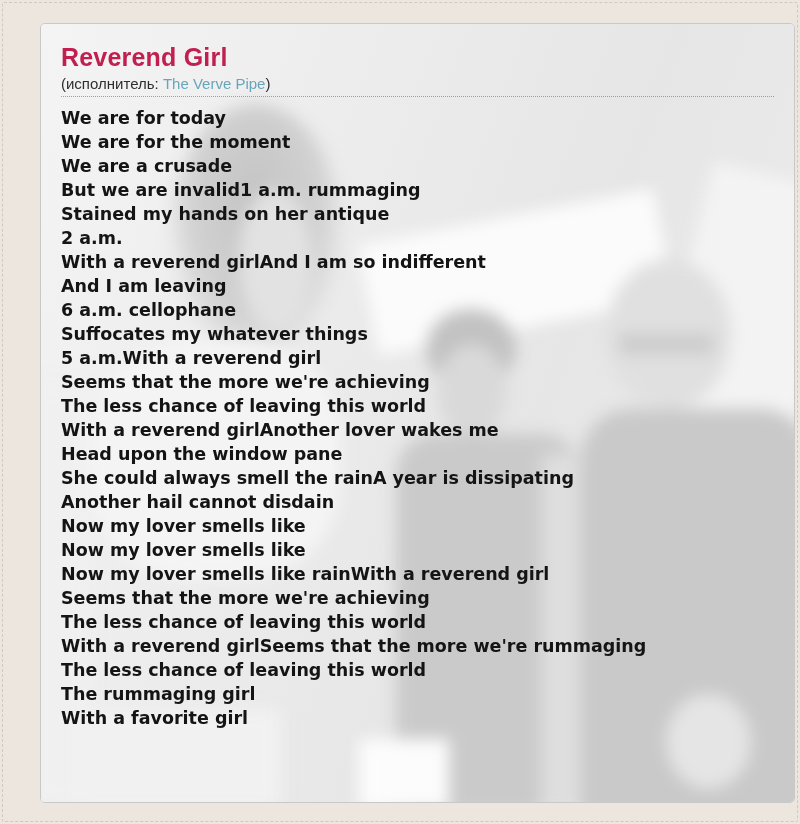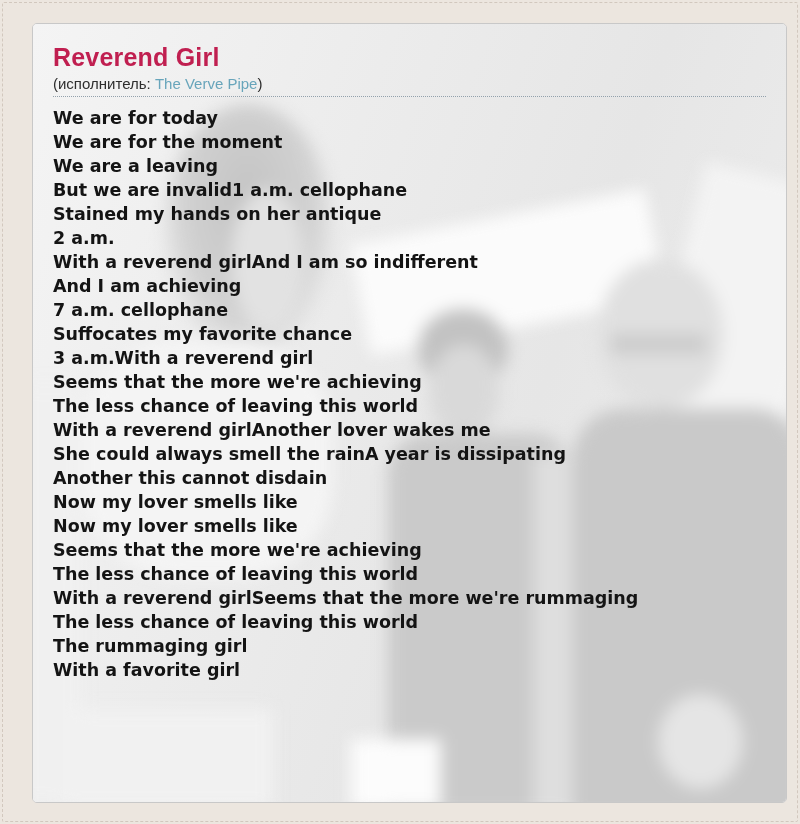--- a/index.html
+++ b/index.html
@@ -16,21 +16,21 @@
     background-position: 0 0, 2px 2px;
   }
   .page-dashed-border {
     position: absolute; inset: 2px;
     border: 1px dashed #d2c8be;
     border-radius: 2px;
     pointer-events: none;
   }
   .panel {
     position: absolute;
-    left: 32px; top: 23px;
+    left: 40px; top: 23px;
     width: 755px; height: 780px;
     background: #f2f2f2;
     border: 1px solid #c8c8c8;
     border-radius: 5px;
     overflow: hidden;
     box-sizing: border-box;
   }
   
   .photo {
     position: absolute; inset: 0;
@@ -121,36 +121,38 @@
     </div>
   </div>
 
   <div class="content">
     <h1 class="song-title">Reverend Girl</h1>
     <div class="subtitle"><span>(исполнитель: </span><a class="artist-link">The Verve Pipe</a><span>)</span></div>
     <hr class="separator">
     <div class="lyrics">
         <div class="lyric-line">We are for today</div>
         <div class="lyric-line">We are for the moment</div>
-        <div class="lyric-line">We are a leaving</div>
-        <div class="lyric-line">But we are invalid1 a.m. cellophane</div>
+        <div class="lyric-line">We are a crusade</div>
+        <div class="lyric-line">But we are invalid1 a.m. rummaging</div>
         <div class="lyric-line">Stained my hands on her antique</div>
         <div class="lyric-line">2 a.m.</div>
         <div class="lyric-line">With a reverend girlAnd I am so indifferent</div>
-        <div class="lyric-line">And I am achieving</div>
-        <div class="lyric-line">7 a.m. cellophane</div>
-        <div class="lyric-line">Suffocates my favorite chance</div>
-        <div class="lyric-line">3 a.m.With a reverend girl</div>
+        <div class="lyric-line">And I am leaving</div>
+        <div class="lyric-line">6 a.m. cellophane</div>
+        <div class="lyric-line">Suffocates my whatever things</div>
+        <div class="lyric-line">5 a.m.With a reverend girl</div>
         <div class="lyric-line">Seems that the more we're achieving</div>
         <div class="lyric-line">The less chance of leaving this world</div>
         <div class="lyric-line">With a reverend girlAnother lover wakes me</div>
+        <div class="lyric-line">Head upon the window pane</div>
         <div class="lyric-line">She could always smell the rainA year is dissipating</div>
-        <div class="lyric-line">Another this cannot disdain</div>
+        <div class="lyric-line">Another hail cannot disdain</div>
         <div class="lyric-line">Now my lover smells like</div>
         <div class="lyric-line">Now my lover smells like</div>
+        <div class="lyric-line">Now my lover smells like rainWith a reverend girl</div>
         <div class="lyric-line">Seems that the more we're achieving</div>
         <div class="lyric-line">The less chance of leaving this world</div>
         <div class="lyric-line">With a reverend girlSeems that the more we're rummaging</div>
         <div class="lyric-line">The less chance of leaving this world</div>
         <div class="lyric-line">The rummaging girl</div>
         <div class="lyric-line">With a favorite girl</div>
       </div>
   </div>
 
 </div>

